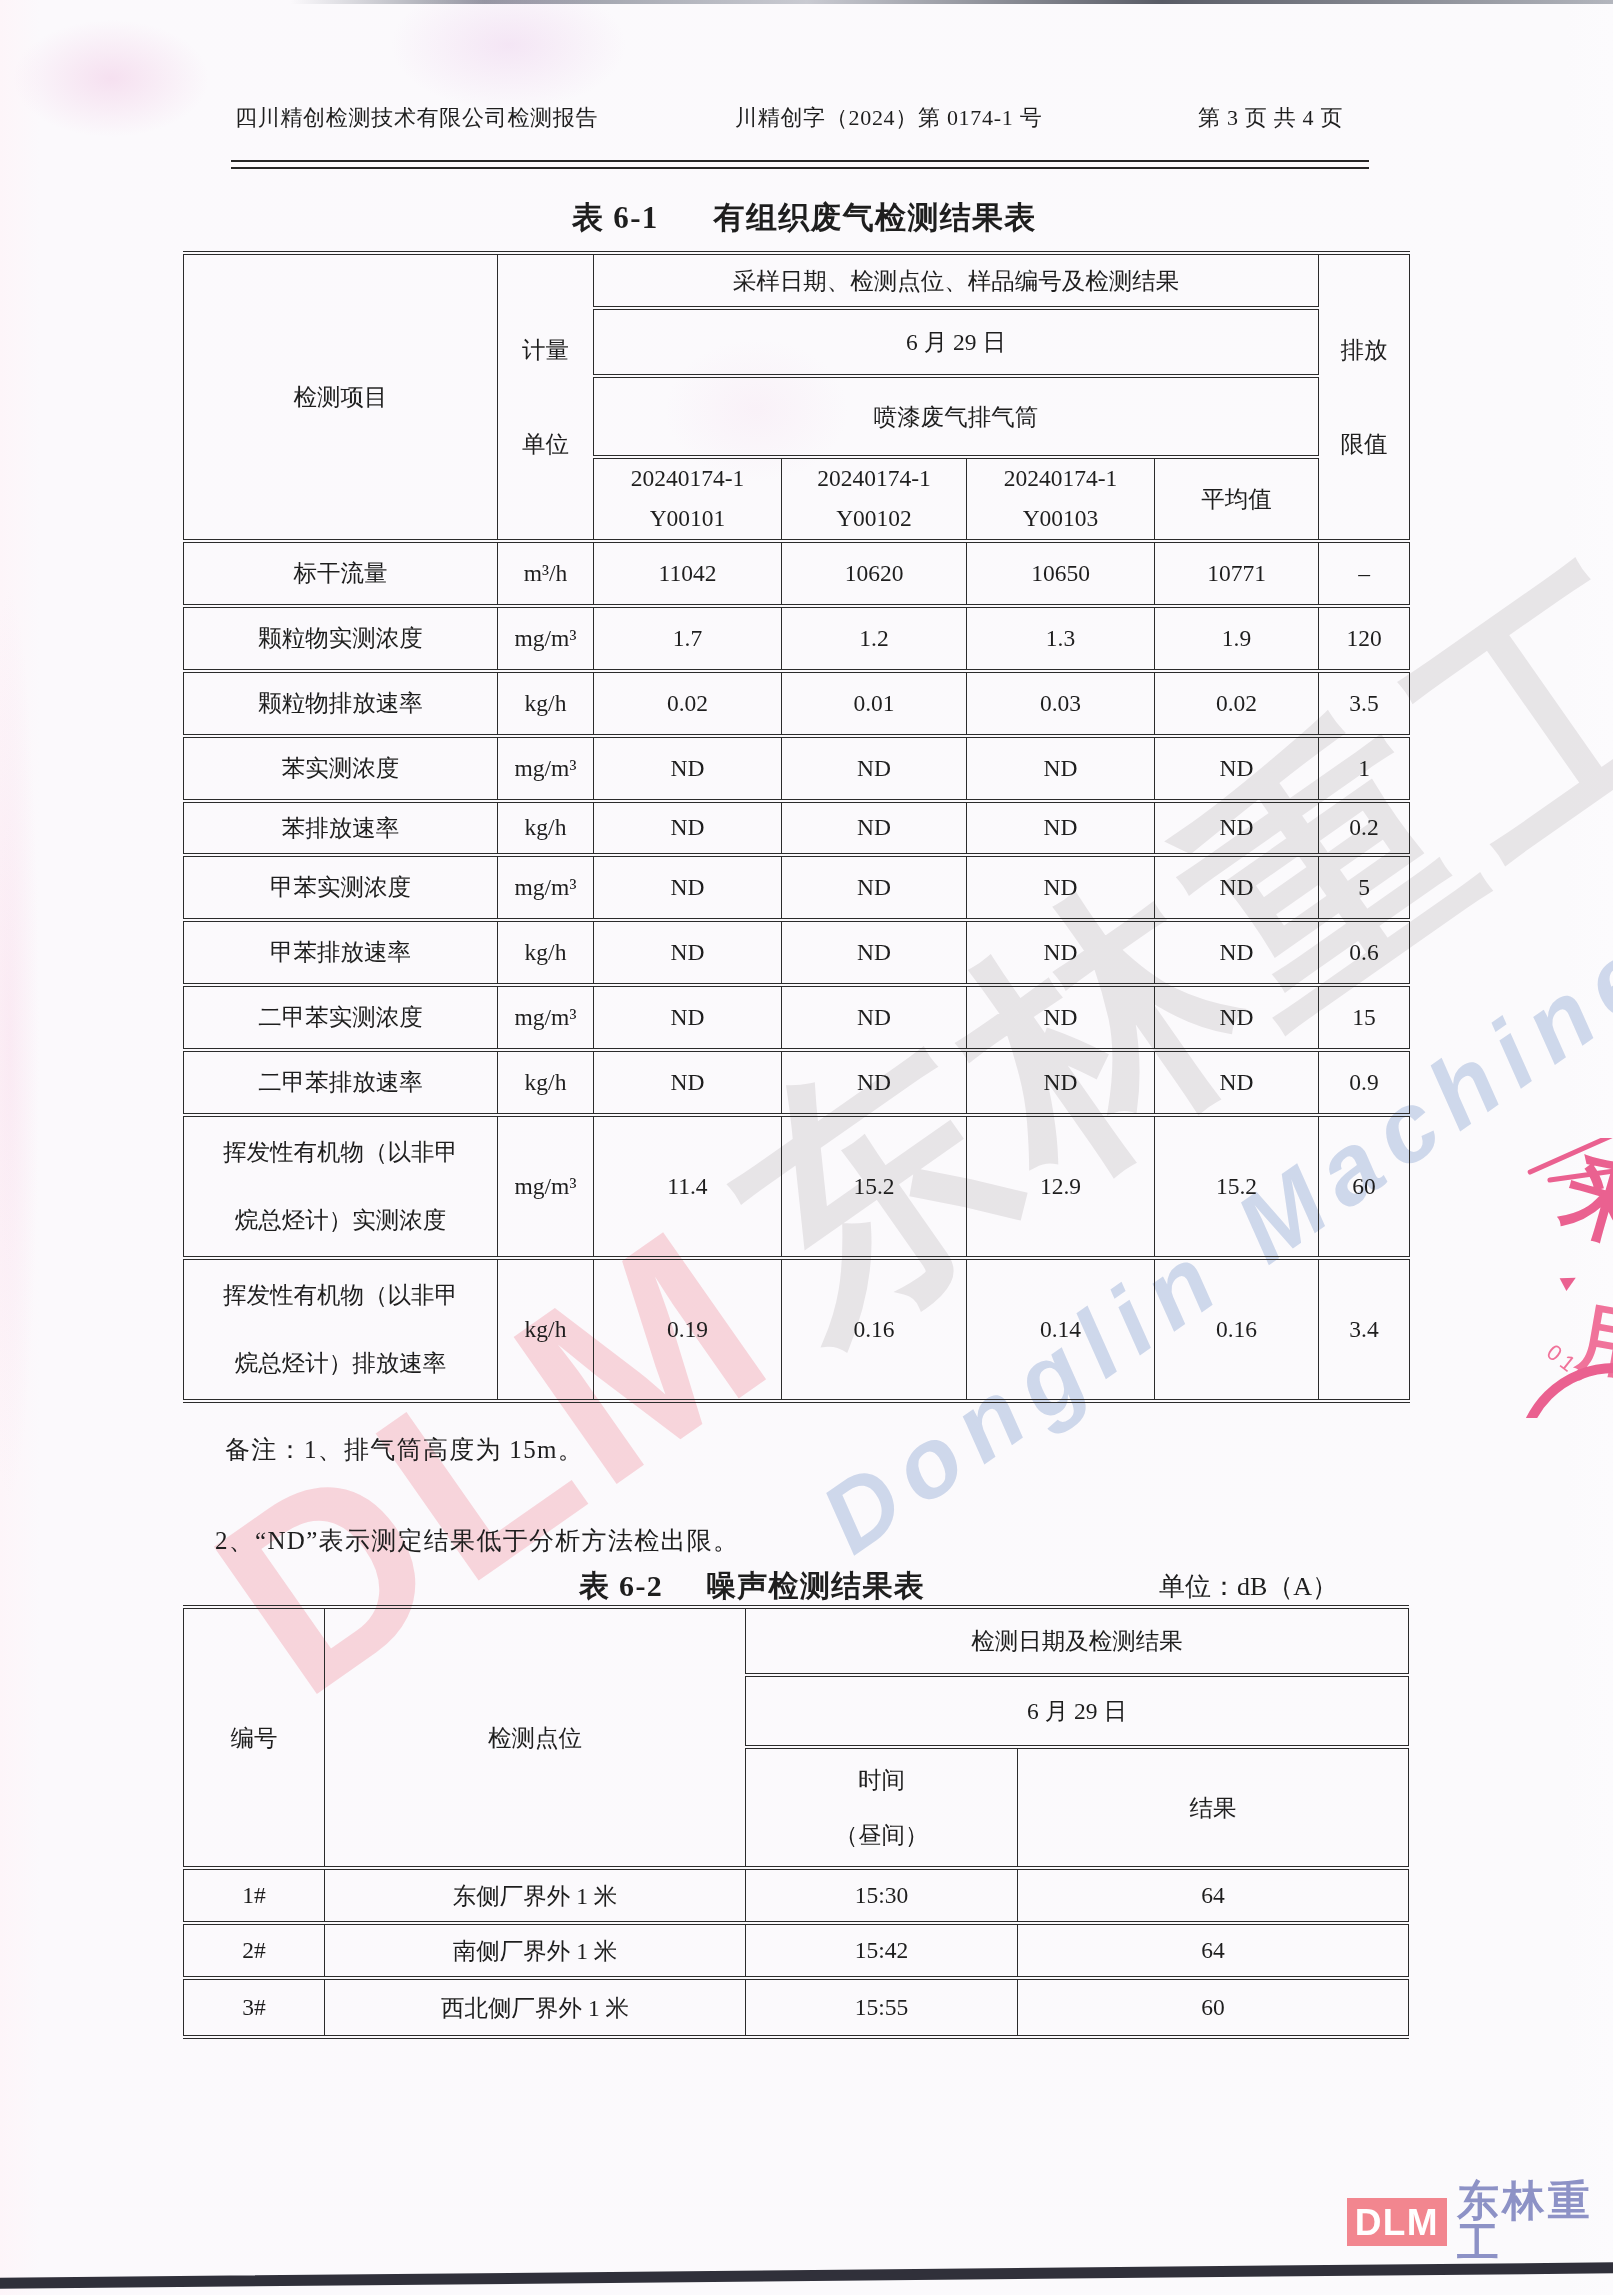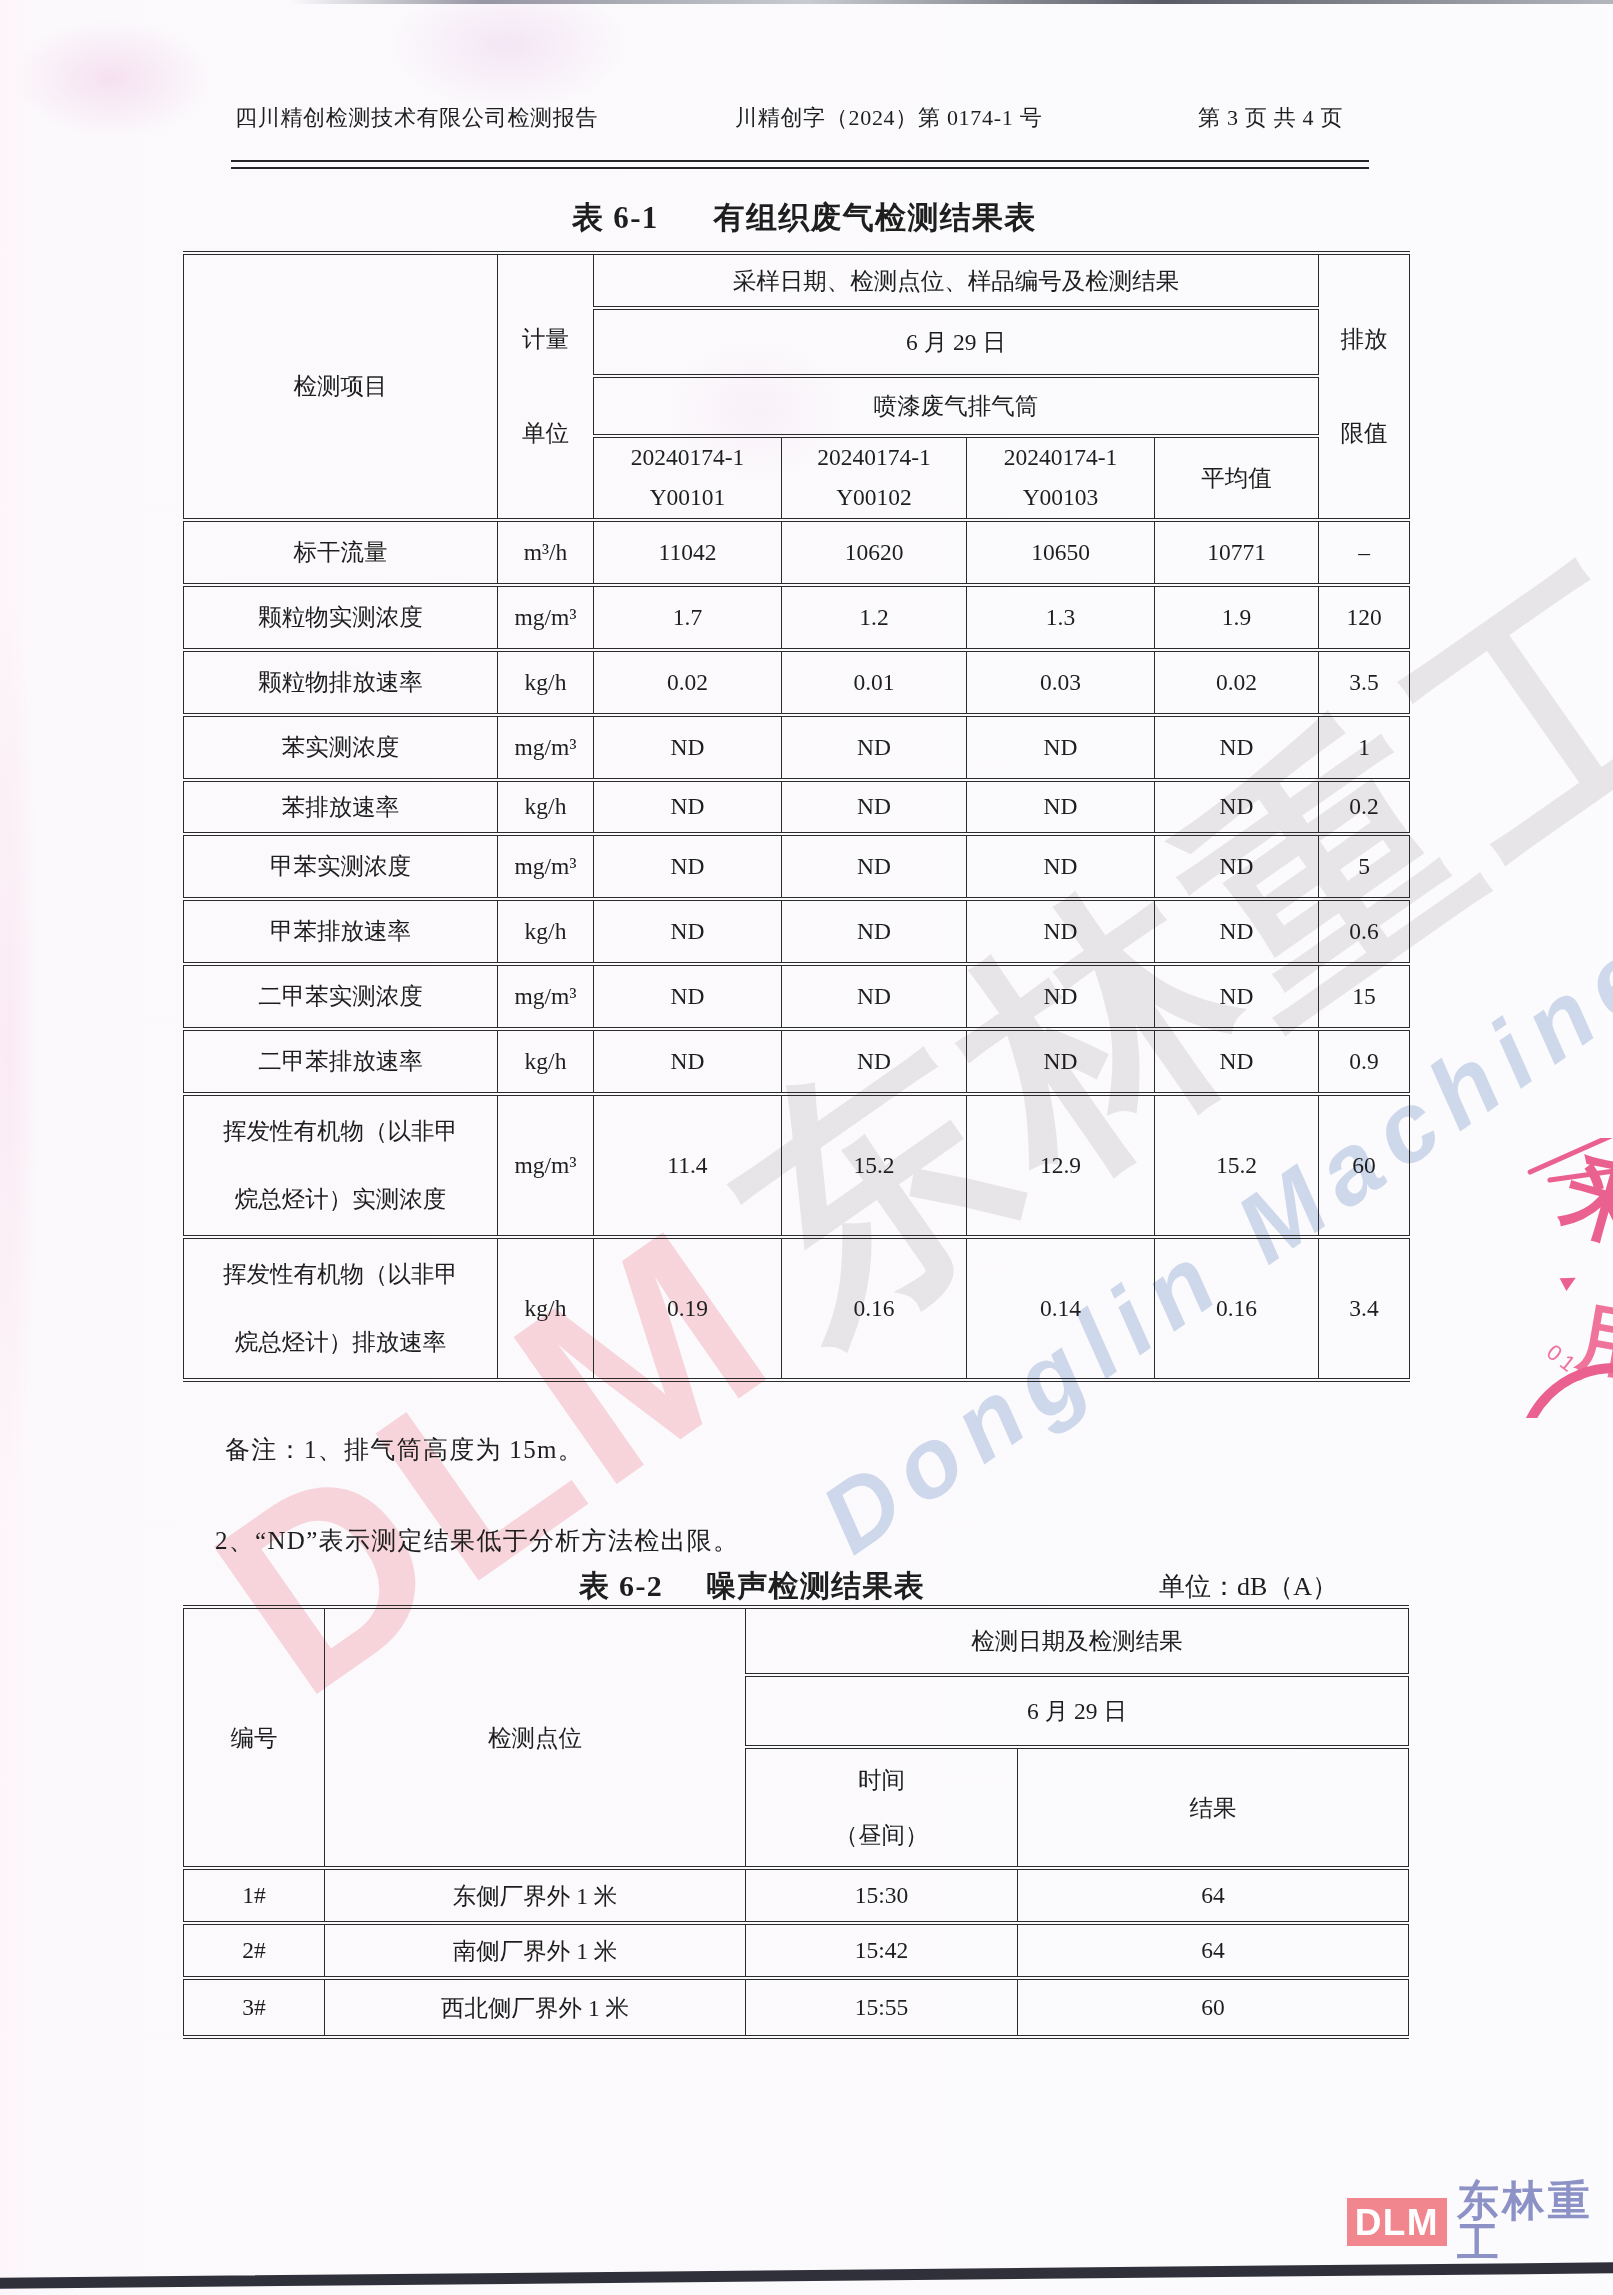--- a/index.html
+++ b/index.html
@@ -157,21 +157,21 @@
       <th rowspan="4">检测项目</th>
       <th rowspan="4" class="pre unit-header">计量
 单位</th>
       <th colspan="4">采样日期、检测点位、样品编号及检测结果</th>
       <th rowspan="4" class="pre unit-header">排放
 限值</th>
     </tr>
     <tr style="height:68px">
           <th colspan="4">6 月 29 日</th>
         </tr>
-    <tr style="height:60px">
+    <tr style="height:81px">
           <th colspan="4">喷漆废气排气筒</th>
         </tr>
     <tr style="height:80px">
       <th class="pre sample">20240174-1
 Y00101</th>
       <th class="pre sample">20240174-1
 Y00102</th>
       <th class="pre sample">20240174-1
 Y00103</th>
       <th>平均值</th>

